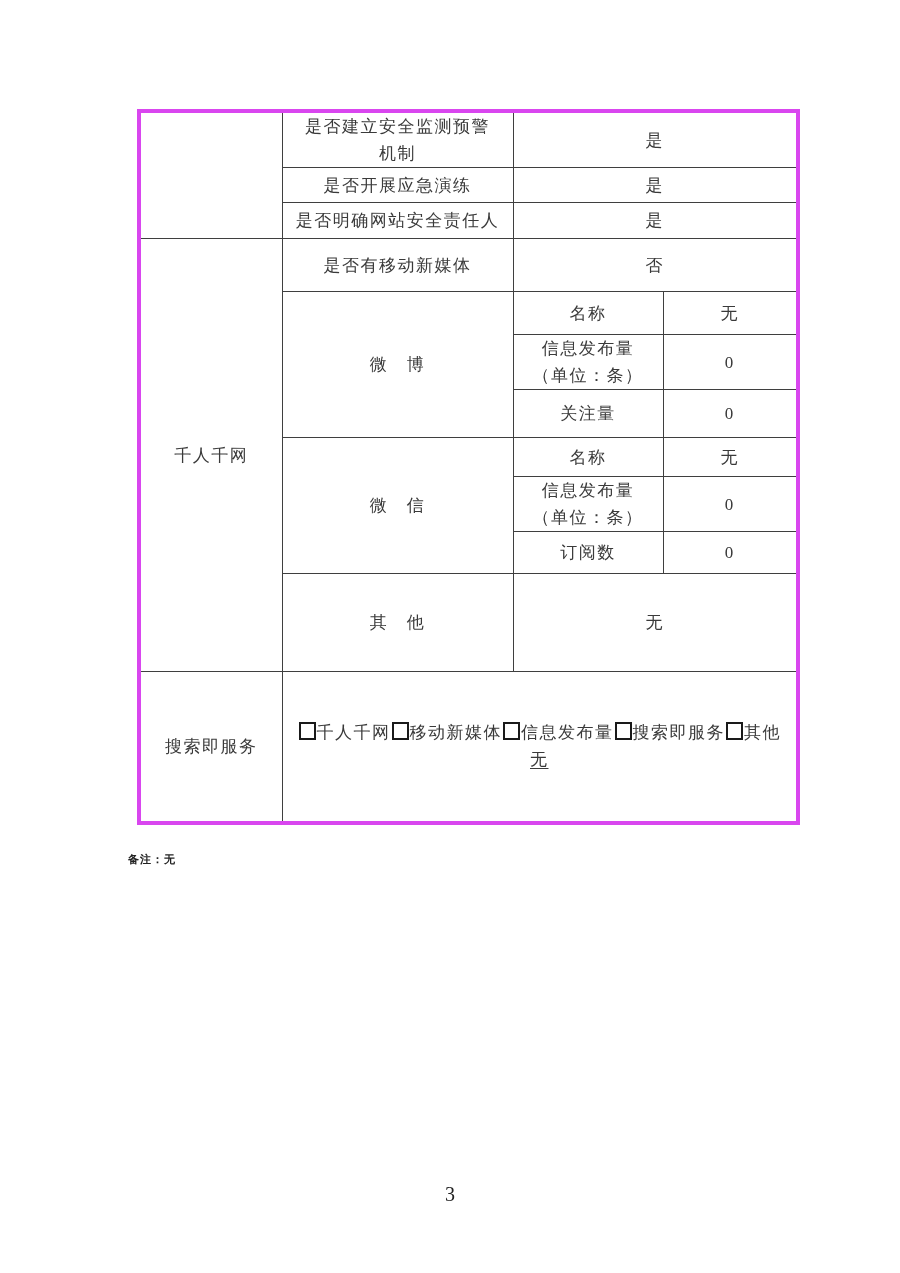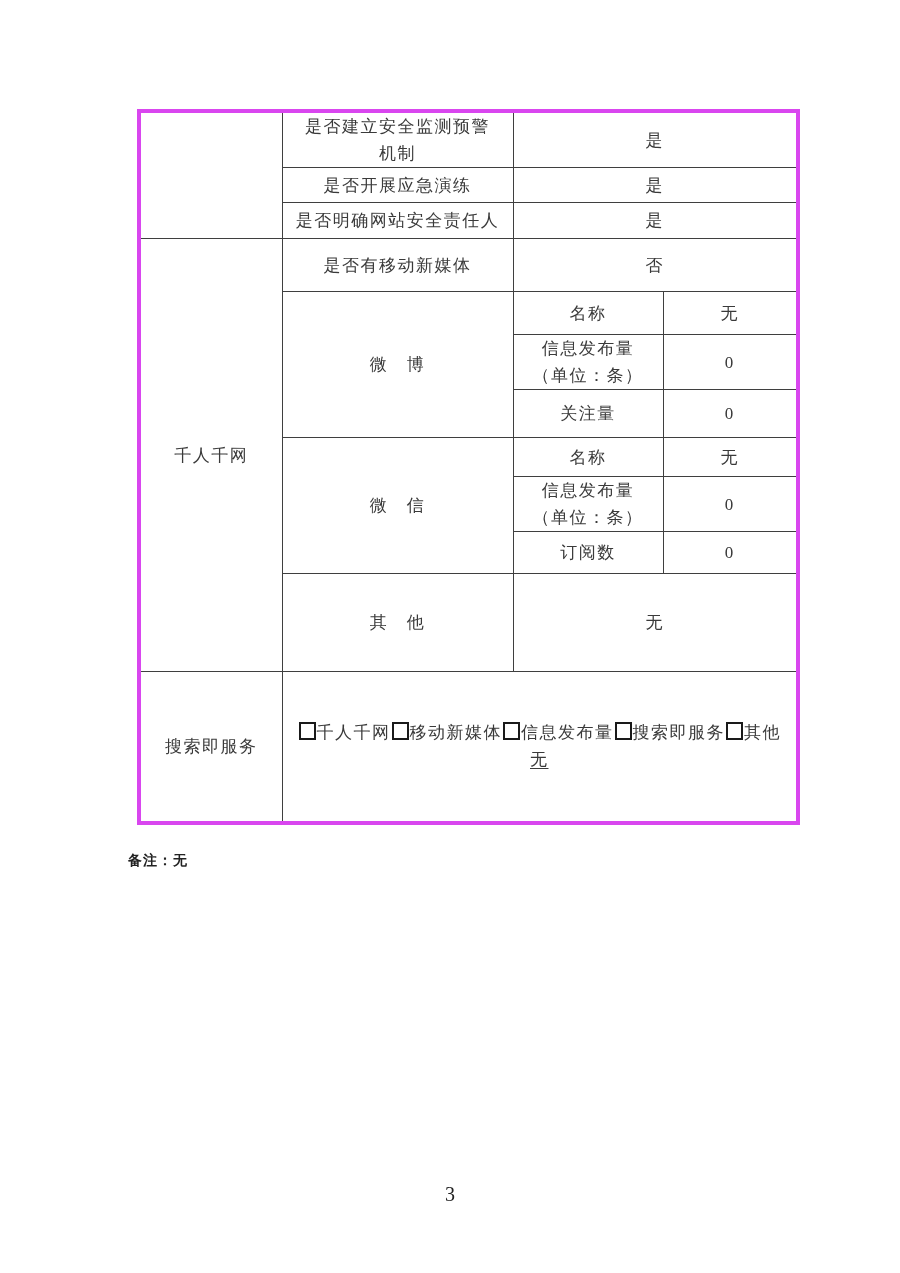--- a/index.html
+++ b/index.html
@@ -53,21 +53,21 @@
     background: #ffffff;
   }
   .u {
     text-decoration: underline;
     text-underline-offset: 3px;
   }
   .note {
     position: absolute;
     left: 128px;
     top: 852px;
-    font-size: 14px;
+    font-size: 11px;
     font-weight: 700;
     letter-spacing: 1px;
     font-family: "Liberation Sans", "DejaVu Sans", sans-serif;
     color: #222222;
   }
   .pagenum {
     position: absolute;
     left: 0;
     top: 1183px;
     width: 100%;

